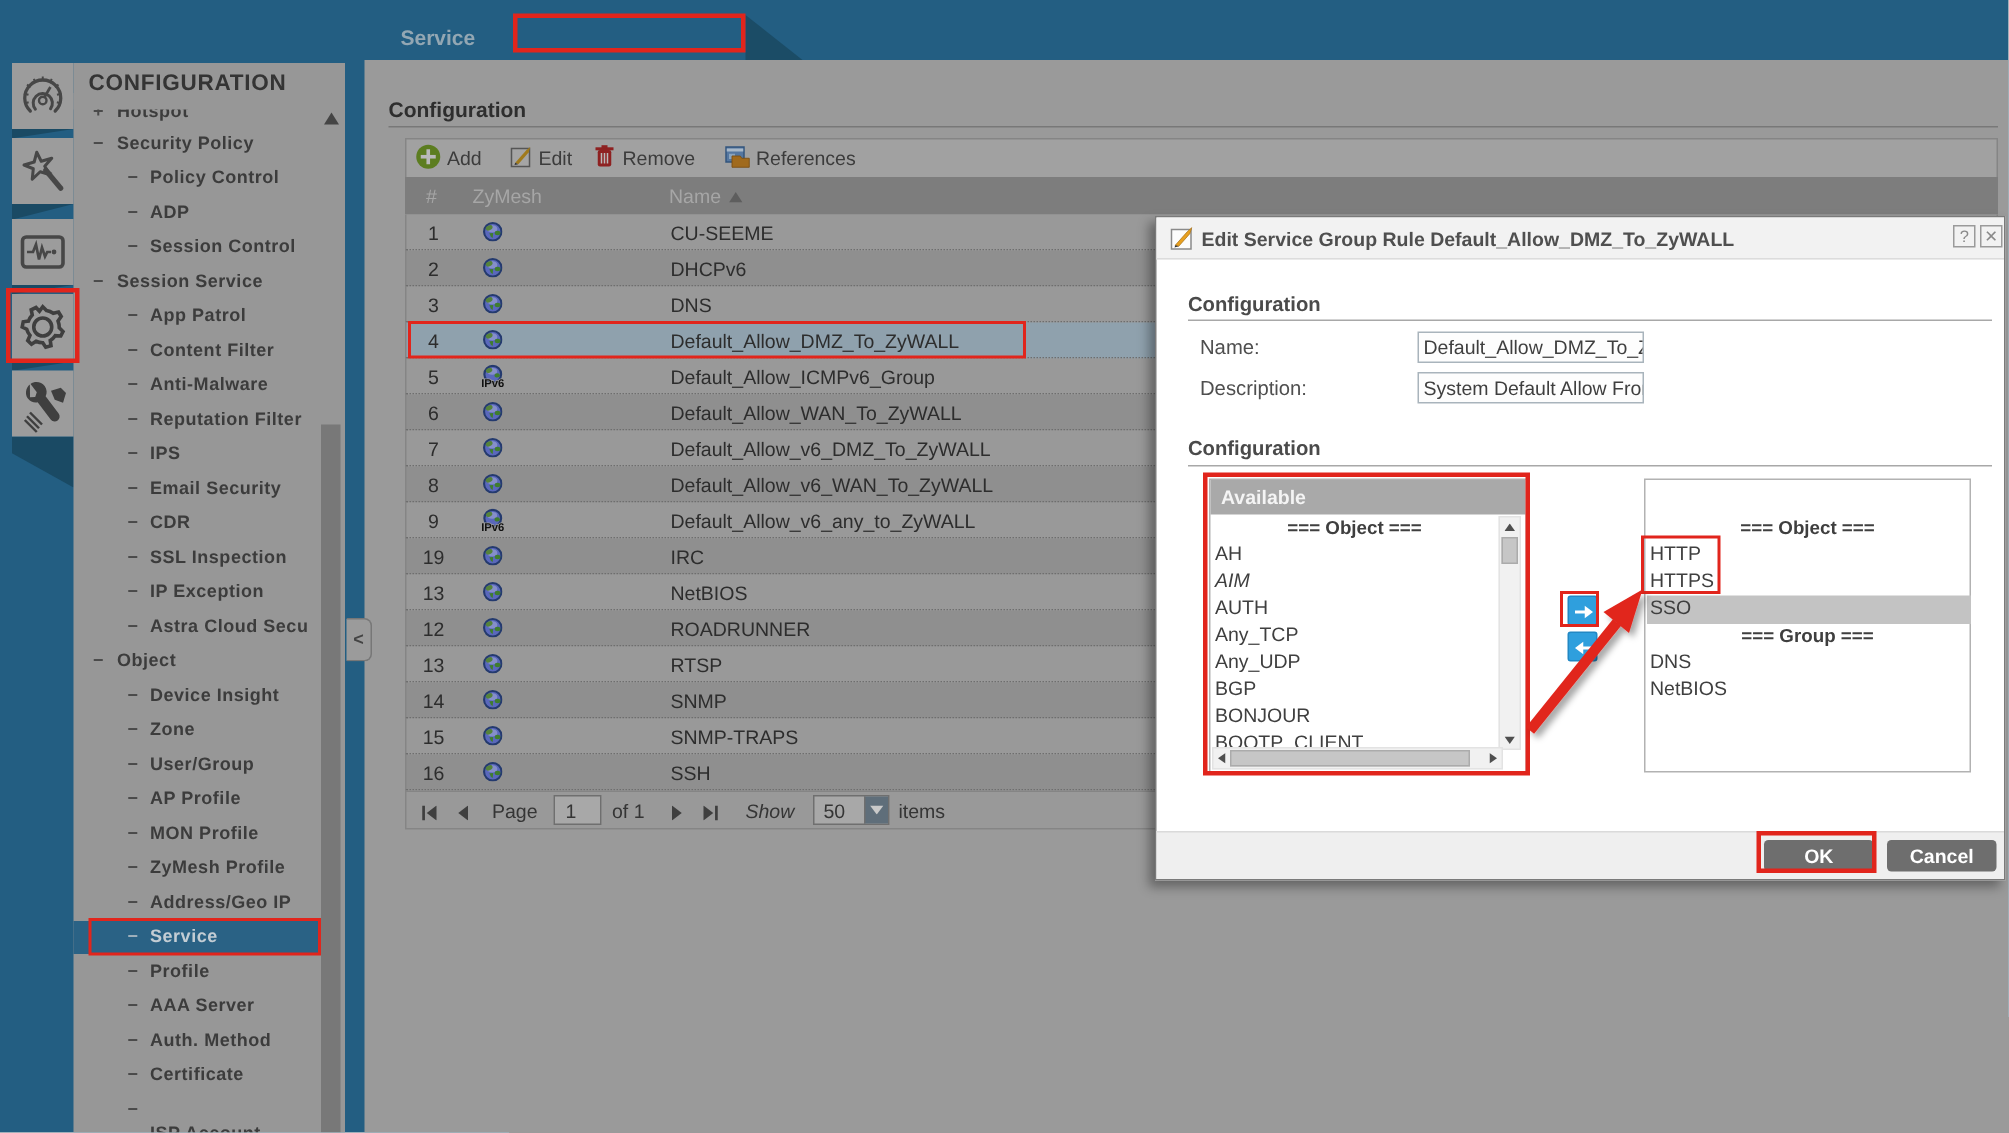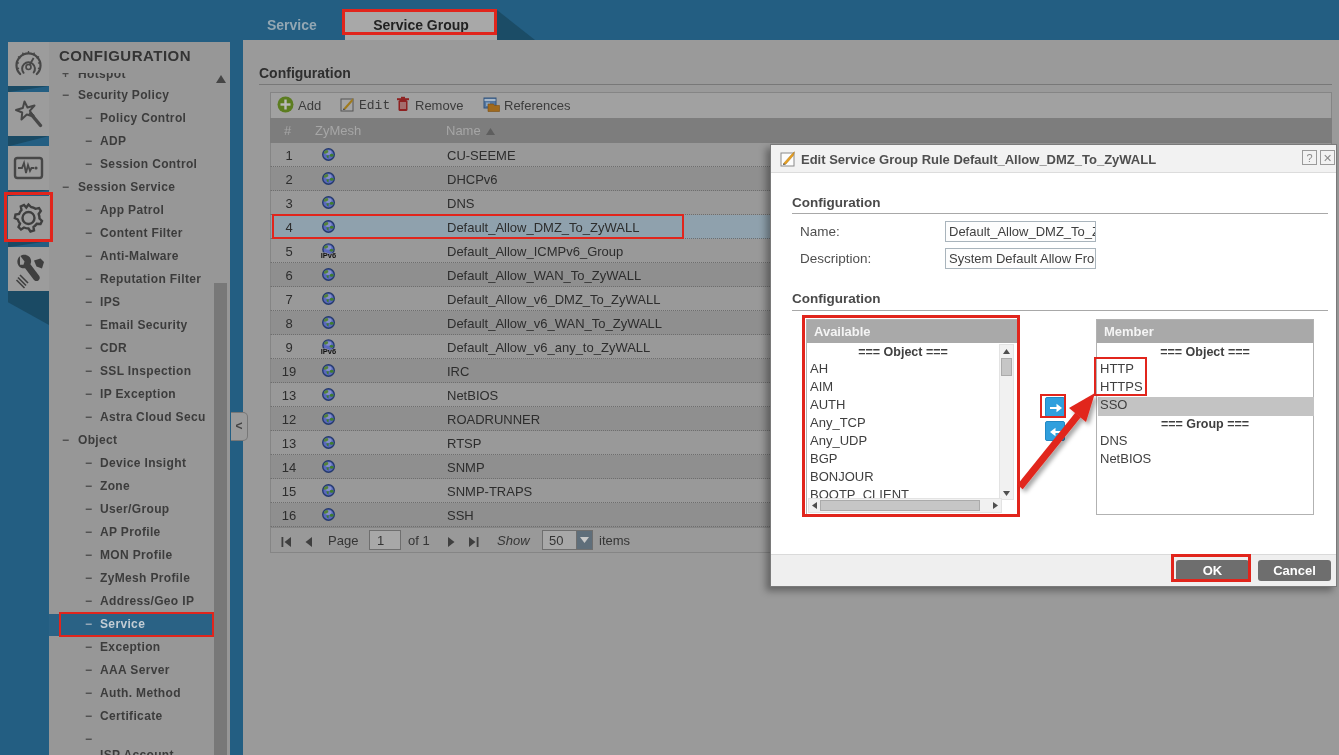--- a/index.html
+++ b/index.html
@@ -102,36 +102,35 @@
  <path d="M 10.5 10.5 C 8 13 8 17.5 10.5 20 C 12.3 21.8 15 22.4 17.3 21.6 L 27.5 31.8 C 28.8 33.1 30.9 33.1 32.2 31.8 C 33.5 30.5 33.5 28.4 32.2 27.1 L 22 16.9 C 22.8 14.6 22.2 11.9 20.4 10.1 C 17.9 7.6 13.4 7.6 10.9 10.1 L 15.8 15 L 15.2 18.4 L 11.8 19 Z" fill="#3f3f3f" transform="rotate(8 20 20)"></path>
  <path d="M 26 13.5 L 32.5 11.5 L 36 15 L 34 21.5 L 28.5 19.5 Z" fill="#3f3f3f"></path>
  <g stroke="#3f3f3f" stroke-width="1.6">
           <line x1="12" y1="28" x2="20" y2="36"></line>
           <line x1="10" y1="30.5" x2="18" y2="38.5"></line>
           <line x1="8.5" y1="33" x2="16.5" y2="41"></line>
         </g>
 </svg></div>
   <div class="abs" id="tabshadow"></div>
   <div class="abs" id="tabsvc">Service</div>
-  <div class="abs" id="tabactive">Service Group</div>
   <div class="abs" id="heading">Configuration</div>
   <div class="abs" id="headline"></div>
   <div class="abs" id="toolbar">
     <span class="tbl" style="left:6px;top:3px;"><svg width="17" height="17" viewBox="0 0 17 17" style="vertical-align:-4px">
           <circle cx="8.5" cy="8.5" r="8" fill="#5c7d20"></circle>
           <rect x="7.3" y="3.5" width="2.4" height="10" fill="#b9b9b9"></rect>
           <rect x="3.5" y="7.3" width="10" height="2.4" fill="#b9b9b9"></rect>
         </svg></span>
       <span class="tbl" style="left:27px;">Add</span>
     <span class="tbl" style="left:69px;top:4px;"><svg width="15" height="15" viewBox="0 0 15 15" style="vertical-align:-3px">
           <rect x="1" y="2" width="12" height="12" fill="#a5a5a5" stroke="#555" stroke-width="1"></rect>
           <path d="M 3.5 11.5 L 11 3 L 13.5 1 L 12.5 4.5 L 5.5 12.5 Z" fill="#a07a1c"></path>
           <path d="M 3.5 11.5 L 5.5 12.5 L 3 13 Z" fill="#333"></path>
         </svg></span>
-      <span class="tbl" style="left:88px;font-family:Liberation Mono, monospace;">Edit</span>
+      <span class="tbl" style="left:88px;">Edit</span>
     <span class="tbl" style="left:125px;top:3px;"><svg width="14" height="16" viewBox="0 0 14 16" style="vertical-align:-3px">
           <rect x="2.5" y="4" width="9" height="11" rx="1.5" fill="#8e2121"></rect>
           <rect x="1" y="2.2" width="12" height="2" fill="#8e2121"></rect>
           <rect x="5" y="0.8" width="4" height="2" fill="#8e2121"></rect>
           <g stroke="#b9b9b9" stroke-width="1">
             <line x1="5" y1="6" x2="5" y2="13"></line>
             <line x1="7" y1="6" x2="7" y2="13"></line>
             <line x1="9" y1="6" x2="9" y2="13"></line>
           </g>
         </svg></span>
@@ -402,21 +401,21 @@
   <div class="mi" style="left:100px;top:525px;">AP Profile</div>
   <div class="mi" style="left:85px;top:548px;"><span style="color:#4a4a4a;">−</span></div>
   <div class="mi" style="left:100px;top:548px;">MON Profile</div>
   <div class="mi" style="left:85px;top:571px;"><span style="color:#4a4a4a;">−</span></div>
   <div class="mi" style="left:100px;top:571px;">ZyMesh Profile</div>
   <div class="mi" style="left:85px;top:594px;"><span style="color:#4a4a4a;">−</span></div>
   <div class="mi" style="left:100px;top:594px;">Address/Geo IP</div>
   <div class="mi" style="left:85px;top:617px;color:#c3cdd4;"><span style="color:#9fb0bc;">−</span>&nbsp;</div>
   <div class="mi" style="left:100px;top:617px;color:#c3cdd4;">Service</div>
   <div class="mi" style="left:85px;top:640px;"><span style="color:#4a4a4a;">−</span></div>
-  <div class="mi" style="left:100px;top:640px;">Exception</div>
+  <div class="mi" style="left:100px;top:640px;">Profile</div>
   <div class="mi" style="left:85px;top:663px;"><span style="color:#4a4a4a;">−</span></div>
   <div class="mi" style="left:100px;top:663px;">AAA Server</div>
   <div class="mi" style="left:85px;top:686px;"><span style="color:#4a4a4a;">−</span></div>
   <div class="mi" style="left:100px;top:686px;">Auth. Method</div>
   <div class="mi" style="left:85px;top:709px;"><span style="color:#4a4a4a;">−</span></div>
   <div class="mi" style="left:100px;top:709px;">Certificate</div>
   <div class="mi" style="left:85px;top:732px;"><span style="color:#4a4a4a;">−</span></div>
   <div class="mi" style="left:100px;top:748px;">ISP Account</div>
   <div class="abs" id="mscroll"></div>
   <div class="abs" id="marrow"></div>
@@ -436,21 +435,21 @@
     <div class="mlabel" style="top:79px;">Name:</div>
     <div class="minput" style="top:76px;">Default_Allow_DMZ_To_ZyWALL</div>
     <div class="mlabel" style="top:106px;">Description:</div>
     <div class="minput" style="top:103px;">System Default Allow From DMZ to ZyWALL</div>
     <div class="msect" style="top:146px;">Configuration</div>
     <div class="msline" style="top:165px;"></div>
     <div class="listbox" style="left:35px;top:174px;">
       <div class="lhead">Available</div>
       <div class="lctr" style="top:25px;left:-9px;">=== Object ===</div>
         <div class="litem" style="top:41px;">AH</div>
-        <div class="litem" style="top:59px;">AIM</div>
+        <div class="litem" style="top:59px;font-style:italic;">AIM</div>
         <div class="litem" style="top:77px;">AUTH</div>
         <div class="litem" style="top:95px;">Any_TCP</div>
         <div class="litem" style="top:113px;">Any_UDP</div>
         <div class="litem" style="top:131px;">BGP</div>
         <div class="litem" style="top:149px;">BONJOUR</div>
         <div class="litem" style="top:167px;">BOOTP_CLIENT</div>
       <div style="position:absolute;right:3px;top:24px;width:15px;height:156px;background:#f1f1f1;border:1px solid #e3e3e3;">
 <svg width="7" height="5" viewBox="0 0 7 5" style="position:absolute;left:3px;top:4px;">
             <polygon points="3.5,0 7,5 0,5" fill="#4f4f4f"></polygon>
           </svg>
@@ -463,21 +462,20 @@
 <svg width="5" height="7" viewBox="0 0 5 7" style="position:absolute;left:3px;top:3px;">
             <polygon points="0,3.5 5,0 5,7" fill="#4f4f4f"></polygon>
           </svg>
 <div style="position:absolute;left:11px;top:1px;width:160px;height:11px;background:#c6c6c6;border:1px solid #ababab;"></div>
 <svg width="5" height="7" viewBox="0 0 5 7" style="position:absolute;right:3px;top:3px;">
             <polygon points="5,3.5 0,0 0,7" fill="#4f4f4f"></polygon>
           </svg>
 </div>
     </div>
     <div class="listbox" style="left:325px;top:174px;width:218px;">
-      <div class="lhead">Member</div>
       <div style="position:absolute;left:1px;top:77px;width:216px;height:19px;background:#c3c3c3;"></div>
         <div class="lctr" style="top:25px;">=== Object ===</div>
         <div class="litem" style="top:41px;">HTTP</div>
         <div class="litem" style="top:59px;">HTTPS</div>
         <div class="litem" style="top:77px;">SSO</div>
         <div class="lctr" style="top:97px;">=== Group ===</div>
         <div class="litem" style="top:113px;">DNS</div>
         <div class="litem" style="top:131px;">NetBIOS</div>
     </div>
     <div class="bluebtn" style="left:274px;top:252px;">

